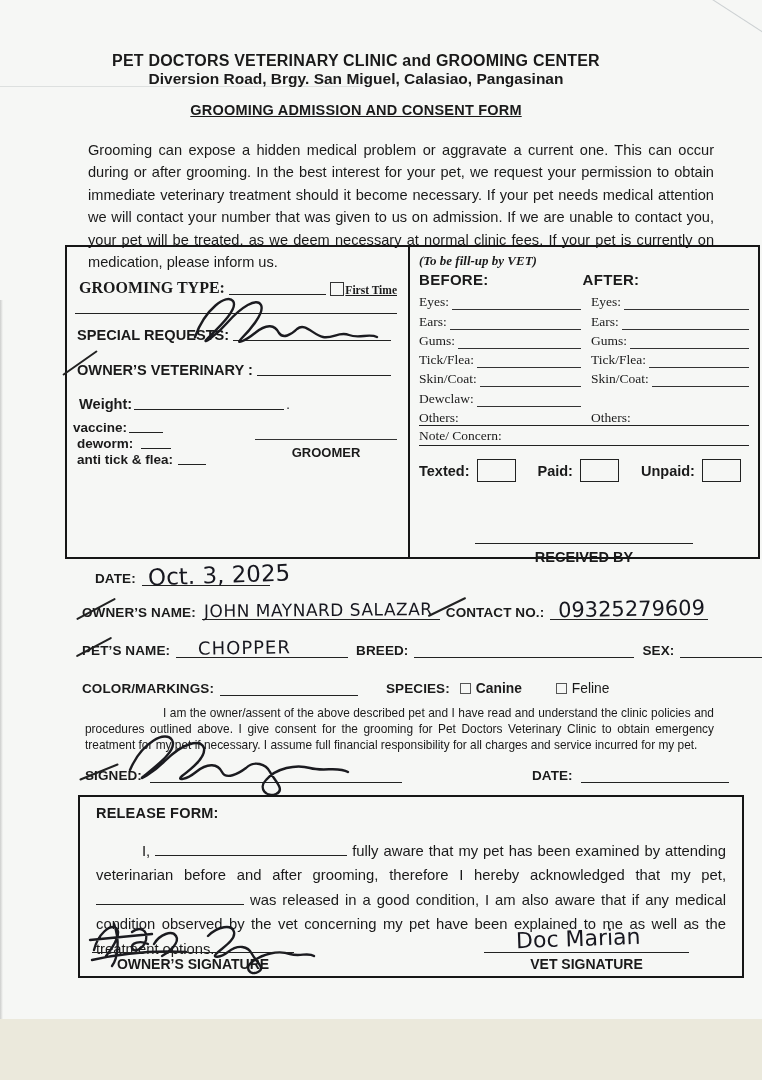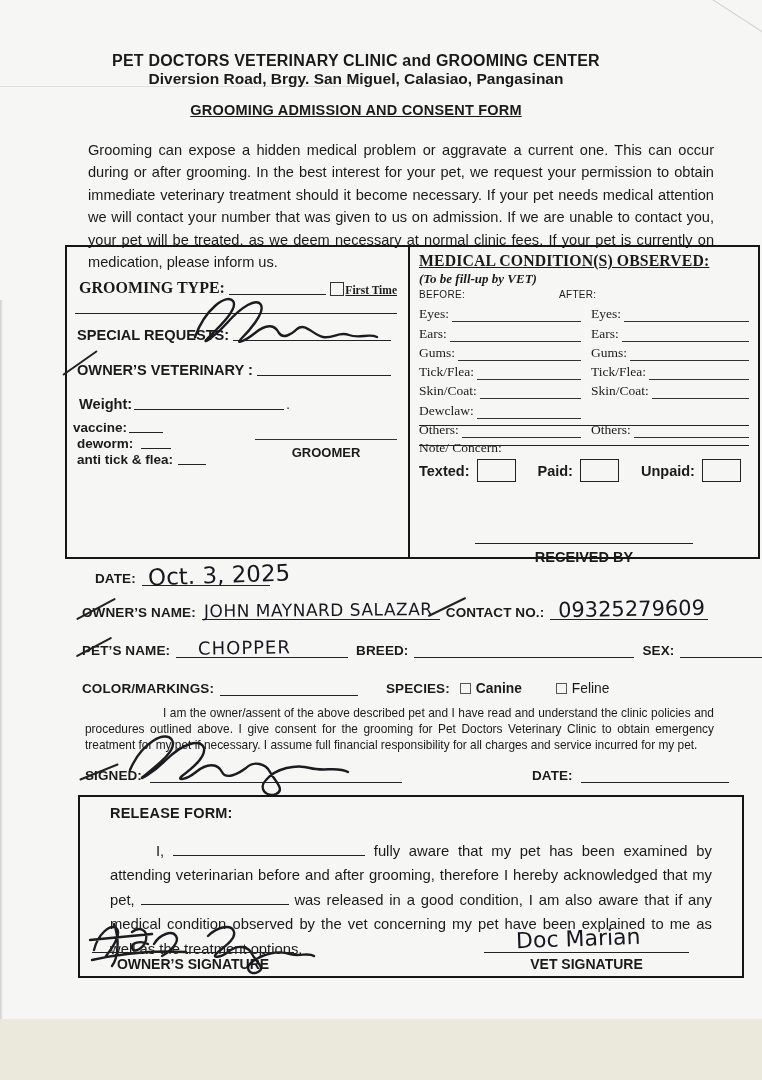--- a/index.html
+++ b/index.html
@@ -45,21 +45,21 @@
   .wt-line{width:150px;border-bottom:1.6px solid #222;height:15px;margin:0 2px 2px 2px;}
   .vx{position:absolute;left:6px;font-weight:bold;font-size:13.5px;display:flex;align-items:center;}
   .vx .sline{border-bottom:1.4px solid #222;height:13px;margin:0 0 2px 2px;}
   .groomer-line{position:absolute;left:188px;top:192px;width:142px;border-bottom:1.4px solid #333;}
   .groomer-lbl{position:absolute;left:188px;top:198px;width:142px;text-align:center;font-weight:bold;font-size:13px;}
 
   
   .mc-title{font-family:"Liberation Serif",serif;font-weight:bold;font-size:15.8px;text-decoration:underline;letter-spacing:.1px;}
   .mc-sub{font-family:"Liberation Serif",serif;font-weight:bold;font-style:italic;font-size:13px;margin-top:1px;}
   .ba-row{display:flex;margin-top:2px;}
-  .ba-row span{font-weight:normal;font-size:10px;letter-spacing:.3px;}
+  .ba-row span{font-weight:bold;font-size:15px;letter-spacing:.3px;}
   .ba-row .af{margin-left:94px;}
   .mrow{display:flex;height:19.3px;}
   .mcol{display:flex;align-items:flex-end;}
   .mcol.l{width:162px;margin-right:10px;}
   .mcol.r{flex:1;}
   .mlabel{font-family:"Liberation Serif",serif;font-size:13.5px;white-space:nowrap;}
   .mline{flex:1;border-bottom:1.3px solid #333;height:13px;margin-left:3px;}
   .note-lbl{font-family:"Liberation Serif",serif;font-size:13.5px;margin-top:2px;}
   .fullline{border-bottom:1.6px solid #222;height:0;position:absolute;left:9px;right:9px;}
   .pay-row{position:absolute;left:9px;top:212px;display:flex;align-items:center;}
@@ -76,21 +76,21 @@
 
   
   .sq{display:inline-block;width:9px;height:9px;border:1.4px solid #555;background:#f6f7f5;margin:0 5px 1px 0;vertical-align:middle;}
   .sp-opt{font-size:13.8px;}
 
   .consent{position:absolute;left:85px;top:706px;width:629px;font-size:11.9px;line-height:15.9px;
            text-align:justify;text-indent:78px;}
 
   
   .relbox{position:absolute;left:78px;top:795px;width:666px;height:183px;border:2px solid #161616;
-          box-sizing:border-box;padding:8px 30px;}
+          box-sizing:border-box;padding:8px 16px;}
   .rel-title{font-weight:bold;font-size:14.5px;letter-spacing:.2px;}
   .rel-body{margin-top:18px;font-size:14.8px;line-height:24.4px;text-align:justify;}
   .rel-body .ind{display:inline-block;width:46px;}
   .rblank{display:inline-block;border-bottom:1.5px solid #222;height:13px;}
   .sigline{position:absolute;border-bottom:1.6px solid #222;height:0;}
   .sig-cap{position:absolute;font-weight:bold;font-size:14px;text-align:center;}
 
   .botstrip{position:absolute;left:0;top:1019px;width:762px;height:61px;background:#ebe9dc;}
   svg.sig{position:absolute;overflow:visible;}
   svg.sig path{fill:none;stroke:#1b1b20;stroke-width:2.4;stroke-linecap:round;stroke-linejoin:round;}
@@ -150,21 +150,20 @@
       <div class="groomer-lbl">GROOMER</div>
 
       <div class="slash" style="left:-8px;top:115px;width:42px;transform:rotate(-35deg);"></div>
 
       <svg class="sig" style="left:118px;top:42px;width:200px;height:62px;" viewBox="0 0 200 62">
         <path d="M10 48 C20 20 42 4 48 12 C54 20 32 40 22 50 C16 56 30 48 42 34 C56 18 72 8 76 16 C80 24 64 42 56 50 C50 56 60 52 70 44 C82 34 90 36 94 44 C98 50 106 46 112 40 C120 33 128 46 138 48 C148 50 154 42 164 46 C174 50 184 44 192 48"></path>
       </svg>
     </div>
 
     <div class="rcell">
-      <div class="mc-title">MEDICAL CONDITION(S) OBSERVED:</div>
       <div class="mc-sub">(To be fill-up by VET)</div>
       <div class="ba-row">
         <span>BEFORE:</span>
         <span class="af">AFTER:</span>
       </div>
       <div style="margin-top:3px;">
         <div class="mrow">
           <div class="mcol l">
               <span class="mlabel">Eyes:</span>
               <span class="mline"></span>

